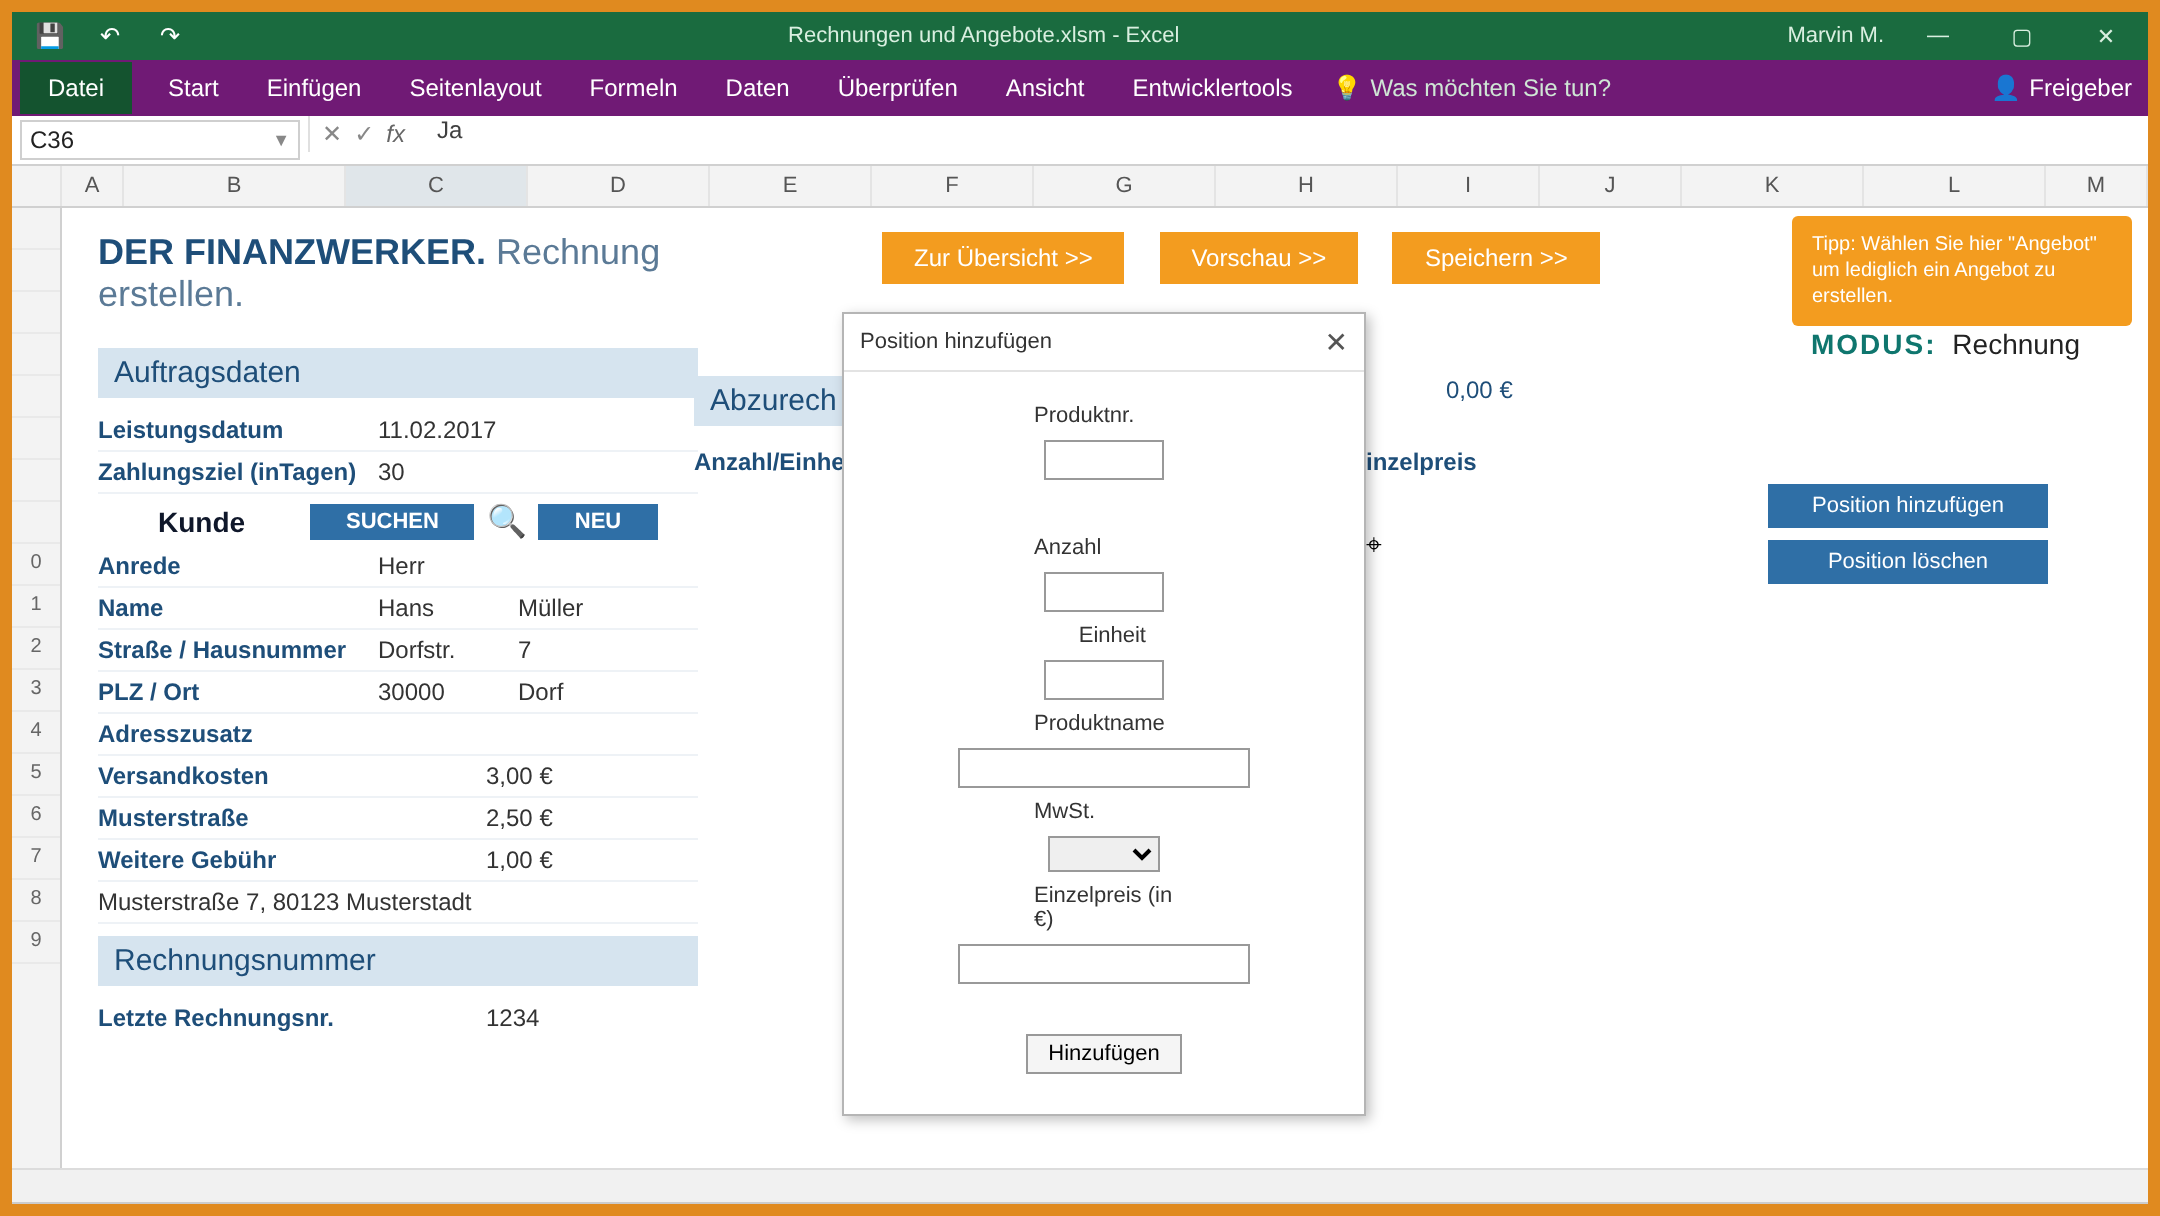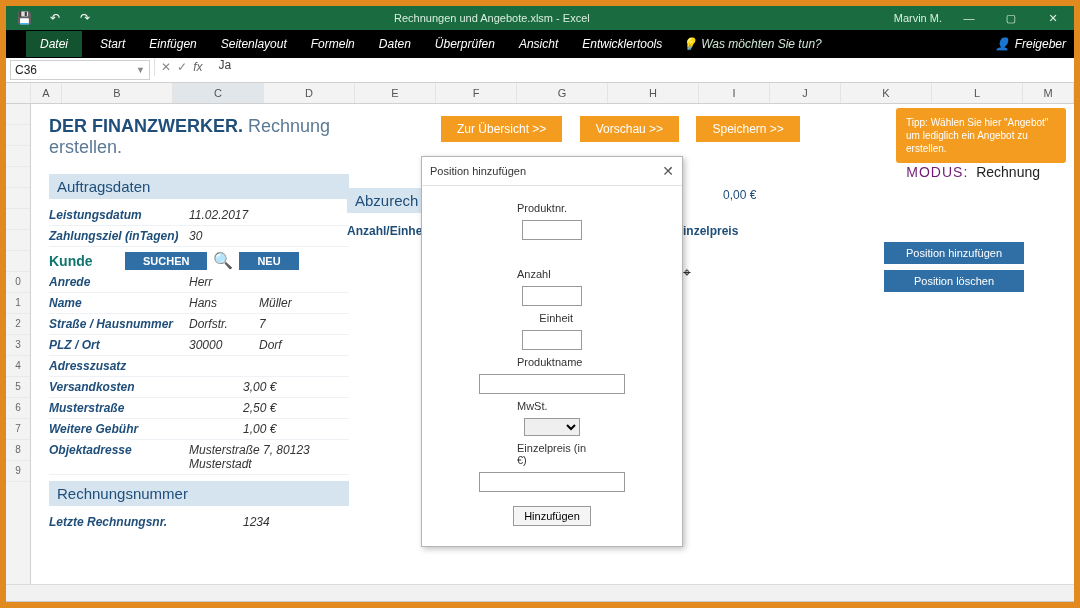--- a/index.html
+++ b/index.html
@@ -5,21 +5,21 @@
   html,body{margin:0;padding:0;font-family:"Segoe UI",Tahoma,sans-serif;font-size:12px;color:#222;background:#000;}
   .frame{box-sizing:border-box;width:1080px;height:608px;margin:0 auto;border:6px solid #e08a1f;background:#fff;position:relative;overflow:hidden;}
   
   .titlebar{height:24px;background:#1a6b3f;display:flex;align-items:center;color:#dfe;font-size:11px;}
   .titlebar .qat{display:flex;gap:8px;padding-left:8px;}
   .titlebar .qat span{width:22px;height:18px;display:flex;align-items:center;justify-content:center;color:#fff;font-size:12px;}
   .titlebar .title{flex:1;text-align:center;color:#d9efe0;}
   .titlebar .user{padding:0 6px;color:#d9efe0;}
   .titlebar .winbtn{width:42px;height:24px;display:flex;align-items:center;justify-content:center;color:#d9efe0;font-size:11px;}
   
-  .ribbon{height:28px;background:#000000;display:flex;align-items:center;color:#fff;font-size:12px;padding-left:20px;font-style:italic;}
+  .ribbon{height:28px;background:#701a75;display:flex;align-items:center;color:#fff;font-size:12px;padding-left:4px;}
   .ribbon .file{background:#14532f;padding:6px 14px;margin-right:6px;}
   .ribbon .tab{padding:6px 12px;cursor:default;}
   .ribbon .tellme{margin-left:8px;display:flex;align-items:center;gap:4px;color:#cfe6d5;}
   .ribbon .spacer{flex:1;}
   .ribbon .share{display:flex;align-items:center;gap:4px;padding-right:8px;color:#fff;}
   
   .fbar{height:24px;border-bottom:1px solid #d0d0d0;display:flex;font-size:12px;background:#fff;}
   .namebox{width:130px;border:1px solid #cfcfcf;margin:2px 4px;height:18px;display:flex;align-items:center;padding:0 4px;justify-content:space-between;}
   .namebox .dd{color:#888;font-size:9px;}
   .fbar .fx-group{display:flex;align-items:center;gap:6px;color:#888;padding:0 6px;border-left:1px solid #e0e0e0;height:18px;}
@@ -33,33 +33,33 @@
   .rowhdr{width:24px;background:#f3f3f3;border-right:1px solid #d0d0d0;font-size:10px;color:#666;}
   .rowhdr div{height:20px;border-bottom:1px solid #e9e9e9;text-align:center;line-height:20px;}
   .canvas{position:relative;flex:1;}
   
   .orangebtn{background:#f39c1f;color:#fff;border:none;padding:6px 16px;font-size:12px;margin-right:14px;}
   .orangebtns{position:absolute;top:12px;left:410px;}
   
   .tip{position:absolute;right:8px;top:4px;width:150px;background:#f39c1f;color:#fff;font-size:10px;padding:8px 10px;border-radius:3px;line-height:1.3;}
   
   .modus{position:absolute;right:34px;top:60px;font-size:14px;}
-  .modus .lbl{color:#701a75;font-weight:normal;letter-spacing:1px;margin-right:4px;}
+  .modus .lbl{color:#0f766e;font-weight:bold;letter-spacing:1px;margin-right:4px;}
   
   .secthdr{background:#d6e4ef;color:#1e4e79;font-size:15px;padding:4px 8px;margin-top:4px;}
   
   .leftpanel{position:absolute;left:18px;top:8px;width:300px;color:#1e4e79;font-size:12px;}
   .leftpanel h1{font-size:18px;color:#1e4e79;margin:4px 0 16px 0;font-weight:bold;}
   .leftpanel h1 .sub{font-weight:normal;color:#5b7a96;}
-  .row{display:flex;padding:3px 0;border-bottom:1px solid #eef2f6;font-style:italic;}
+  .row{display:flex;padding:3px 0;border-bottom:1px solid #eef2f6;}
   .row .k{width:140px;color:#1e4e79;font-weight:600;}
   .row .v{flex:1;color:#333;}
   .row .v2{width:70px;color:#333;}
   .kunde-row{display:flex;align-items:center;gap:6px;margin:4px 0 2px 0;}
-  .kunde-row .k{width:70px;font-weight:bold;color:#0f766e;font-size:14px;}
+  .kunde-row .k{width:70px;font-weight:bold;color:#0f172a;font-size:14px;margin-left:30px;}
   .bluebtn{background:#2f6fa6;color:#fff;border:none;padding:3px 18px;font-size:11px;font-weight:bold;}
   .mag{color:#2f6fa6;font-size:16px;}
   
   .midlabels{position:absolute;left:316px;top:120px;font-size:12px;color:#1e4e79;font-weight:600;}
   .einzel{position:absolute;left:644px;top:120px;font-size:12px;color:#1e4e79;font-weight:600;}
   .abzur{position:absolute;left:316px;top:80px;}
   .total{position:absolute;left:692px;top:84px;color:#1e4e79;font-size:12px;}
   
   .rightbtns{position:absolute;right:50px;top:138px;display:flex;flex-direction:column;gap:6px;}
   .rightbtns button{background:#2f6fa6;color:#fff;border:none;padding:5px 14px;font-size:11px;width:140px;}
@@ -228,21 +228,20 @@
           </div>
         <div class="row">
             <div class="k">Musterstraße</div>
             <div class="v" style="padding-left:54px">2,50 €</div>
           </div>
         <div class="row">
             <div class="k">Weitere Gebühr</div>
             <div class="v" style="padding-left:54px">1,00 €</div>
           </div>
         <div class="row">
-            <div class="k">Objektadresse</div>
             <div class="v">Musterstraße 7, 80123 Musterstadt</div>
           </div>
         <div class="secthdr" style="margin-top:6px">Rechnungsnummer</div>
         <div style="height:6px"></div>
         <div class="row" style="border:none">
             <div class="k">Letzte Rechnungsnr.</div>
             <div class="v" style="padding-left:54px">1234</div>
           </div>
       </div>
 
@@ -295,21 +294,21 @@
             <input class="w120" type="text" style="">
           </div>
           <div class="drow">
             <label>MwSt.</label>
             <select><option></option></select>
           </div>
           <div class="drow">
             <label style="line-height:1.1">Einzelpreis (in €)</label>
             <input class="w120" type="text" style="">
           </div>
-          <div class="drow" style="justify-content:flex-start;margin-top:14px">
+          <div class="drow" style="justify-content:flex-start;margin-top:25px">
             <button>Hinzufügen</button>
           </div>
         </div>
       </div>
 
       <div class="cursor">⌖</div>
     </div>
   </div>
 
   <div class="hscroll"></div>

